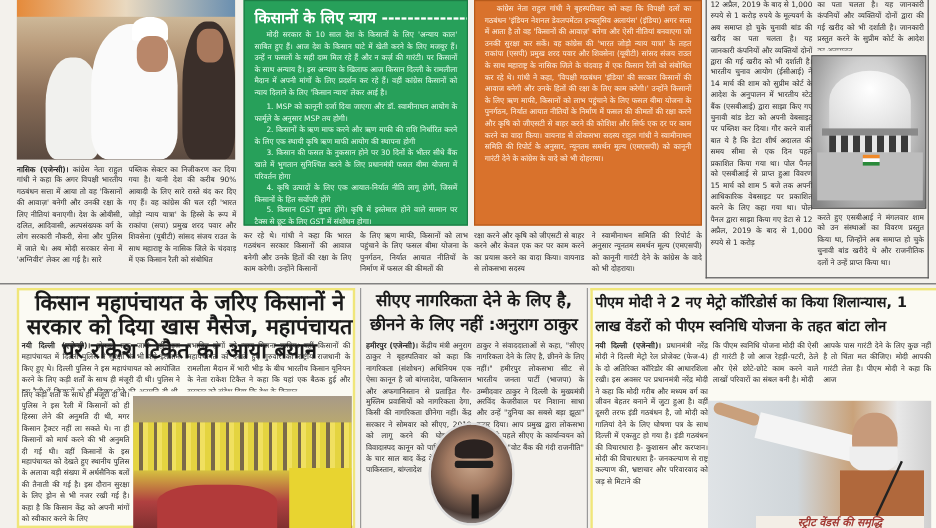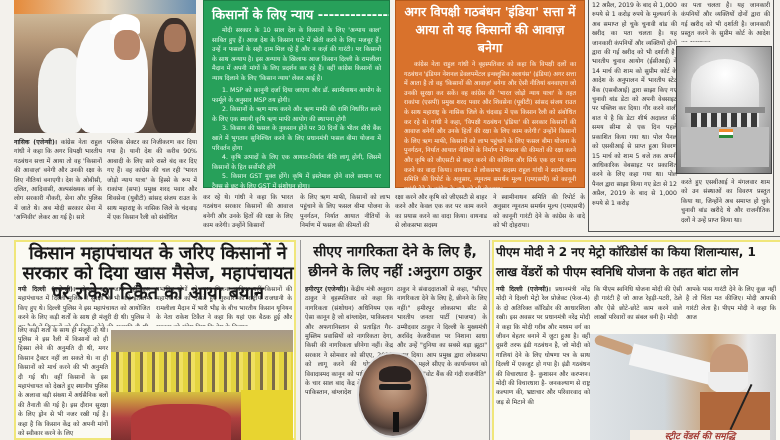--- a/index.html
+++ b/index.html
@@ -65,21 +65,20 @@
   <div class="gb-text gb-point">1. MSP को कानूनी दर्जा दिया जाएगा और डॉ. स्वामीनाथन आयोग के फार्मूले के अनुसार MSP तय होगी।</div>
   <div class="gb-text gb-point">2. किसानों के ऋण माफ करने और ऋण माफी की राशि निर्धारित करने के लिए एक स्थायी कृषि ऋण माफी आयोग की स्थापना होगी</div>
   <div class="gb-text gb-point">3. किसान की फसल के नुकसान होने पर 30 दिनों के भीतर सीधे बैंक खाते में भुगतान सुनिश्चित करने के लिए प्रधानमंत्री फसल बीमा योजना में परिवर्तन होगा</div>
   <div class="gb-text gb-point">4. कृषि उत्पादों के लिए एक आयात-निर्यात नीति लागू होगी, जिसमें किसानों के हित सर्वोपरि होंगे</div>
   <div class="gb-text gb-point">5. किसान GST मुक्त होंगे। कृषि में इस्तेमाल होने वाले सामान पर टैक्स से छूट के लिए GST में संशोधन होगा।</div>
 </div>
 <div class="abs body-text" style="left:203px; top:192px; width:90px; height:40px;">कर रहे थे। गांधी ने कहा कि भारत गठबंधन सरकार किसानों की आवाज बनेगी और उनके हितों की रक्षा के लिए काम करेगी। उन्होंने किसानों</div>
 <div class="abs body-text" style="left:300px; top:192px; width:90px; height:40px;">के लिए ऋण माफी, किसानों को लाभ पहुंचाने के लिए फसल बीमा योजना के पुनर्गठन, निर्यात आयात नीतियों के निर्माण में फसल की कीमतों की</div>
 
 <div class="abs" id="orange-box" style="left:395px; top:0; width:190px; height:188px;">
-  <h2>अगर विपक्षी गठबंधन 'इंडिया' सत्ता में आया तो यह किसानों की आवाज़ बनेगा</h2>
   <div class="ob-text" style="text-indent:10px; height:148px; overflow:hidden;">कांग्रेस नेता राहुल गांधी ने बृहस्पतिवार को कहा कि विपक्षी दलों का गठबंधन 'इंडियन नेशनल डेवलपमेंटल इन्क्लूसिव अलायंस' (इंडिया) अगर सत्ता में आता है तो वह 'किसानों की आवाज़' बनेगा और ऐसी नीतियां बनवाएगा जो उनकी सुरक्षा कर सकें। वह कांग्रेस की 'भारत जोड़ो न्याय यात्रा' के तहत राकांपा (एसपी) प्रमुख शरद पवार और शिवसेना (यूबीटी) सांसद संजय राउत के साथ महाराष्ट्र के नासिक जिले के चंदवाड़ में एक किसान रैली को संबोधित कर रहे थे। गांधी ने कहा, 'विपक्षी गठबंधन 'इंडिया' की सरकार किसानों की आवाज बनेगी और उनके हितों की रक्षा के लिए काम करेगी।' उन्होंने किसानों के लिए ऋण माफी, किसानों को लाभ पहुंचाने के लिए फसल बीमा योजना के पुनर्गठन, निर्यात आयात नीतियों के निर्माण में फसल की कीमतों की रक्षा करने और कृषि को जीएसटी से बाहर करने की कोशिश और सिर्फ एक दर पर काम करने का वादा किया। वायनाड से लोकसभा सदस्य राहुल गांधी ने स्वामीनाथन समिति की रिपोर्ट के अनुसार, न्यूनतम समर्थन मूल्य (एमएसपी) को कानूनी गारंटी देने के कांग्रेस के वादे को भी दोहराया।</div>
 </div>
 <div class="abs body-text" style="left:395px; top:192px; width:92px; height:40px;">रक्षा करने और कृषि को जीएसटी से बाहर करने और केवल एक कर पर काम करने का प्रयास करने का वादा किया। वायनाड से लोकसभा सदस्य</div>
 <div class="abs body-text" style="left:493px; top:192px; width:92px; height:40px;">ने स्वामीनाथन समिति की रिपोर्ट के अनुसार न्यूनतम समर्थन मूल्य (एमएसपी) को कानूनी गारंटी देने के कांग्रेस के वादे को भी दोहराया।</div>
 
 <div class="abs" style="left:588px; top:0; width:186px; height:232px; border:1px solid #555; border-top:none;"></div>
 <div class="abs body-text" style="left:592px; top:0; width:85px; height:228px;">12 अप्रैल, 2019 के बाद से 1,000 रुपये से 1 करोड़ रुपये के मूल्यवर्ग के अब समाप्त हो चुके चुनावी बांड की खरीद का पता चलता है। यह जानकारी कंपनियों और व्यक्तियों दोनों द्वारा की गई खरीद को भी दर्शाती है। भारतीय चुनाव आयोग (ईसीआई) ने 14 मार्च की शाम को सुप्रीम कोर्ट के आदेश के अनुपालन में भारतीय स्टेट बैंक (एसबीआई) द्वारा साझा किए गए चुनावी बांड डेटा को अपनी वेबसाइट पर पब्लिश कर दिया। गौर करने वाली बात ये है कि डेटा शीर्ष अदालत की समय सीमा से एक दिन पहले प्रकाशित किया गया था। पोल पैनल को एसबीआई से प्राप्त हुआ विवरण 15 मार्च को शाम 5 बजे तक अपनी आधिकारिक वेबसाइट पर प्रकाशित करने के लिए कहा गया था। पोल पैनल द्वारा साझा किया गए डेटा से 12 अप्रैल, 2019 के बाद से 1,000 रुपये से 1 करोड़</div>
 <div class="abs body-text" style="left:681px; top:0; width:89px; height:42px;">का पता चलता है। यह जानकारी कंपनियों और व्यक्तियों दोनों द्वारा की गई खरीद को भी दर्शाती है। जानकारी प्रस्तुत करने के सुप्रीम कोर्ट के आदेश का अनुपालन</div>
 <div class="abs photo" id="photo-court" style="left:676px; top:46px; width:96px; height:128px;">
   <div class="abs" style="left:14px; top:12px; width:68px; height:50px; border-radius:50% 50% 0 0; background:radial-gradient(circle at 50% 30%,#ffffff,#d8d8d8);"></div>

